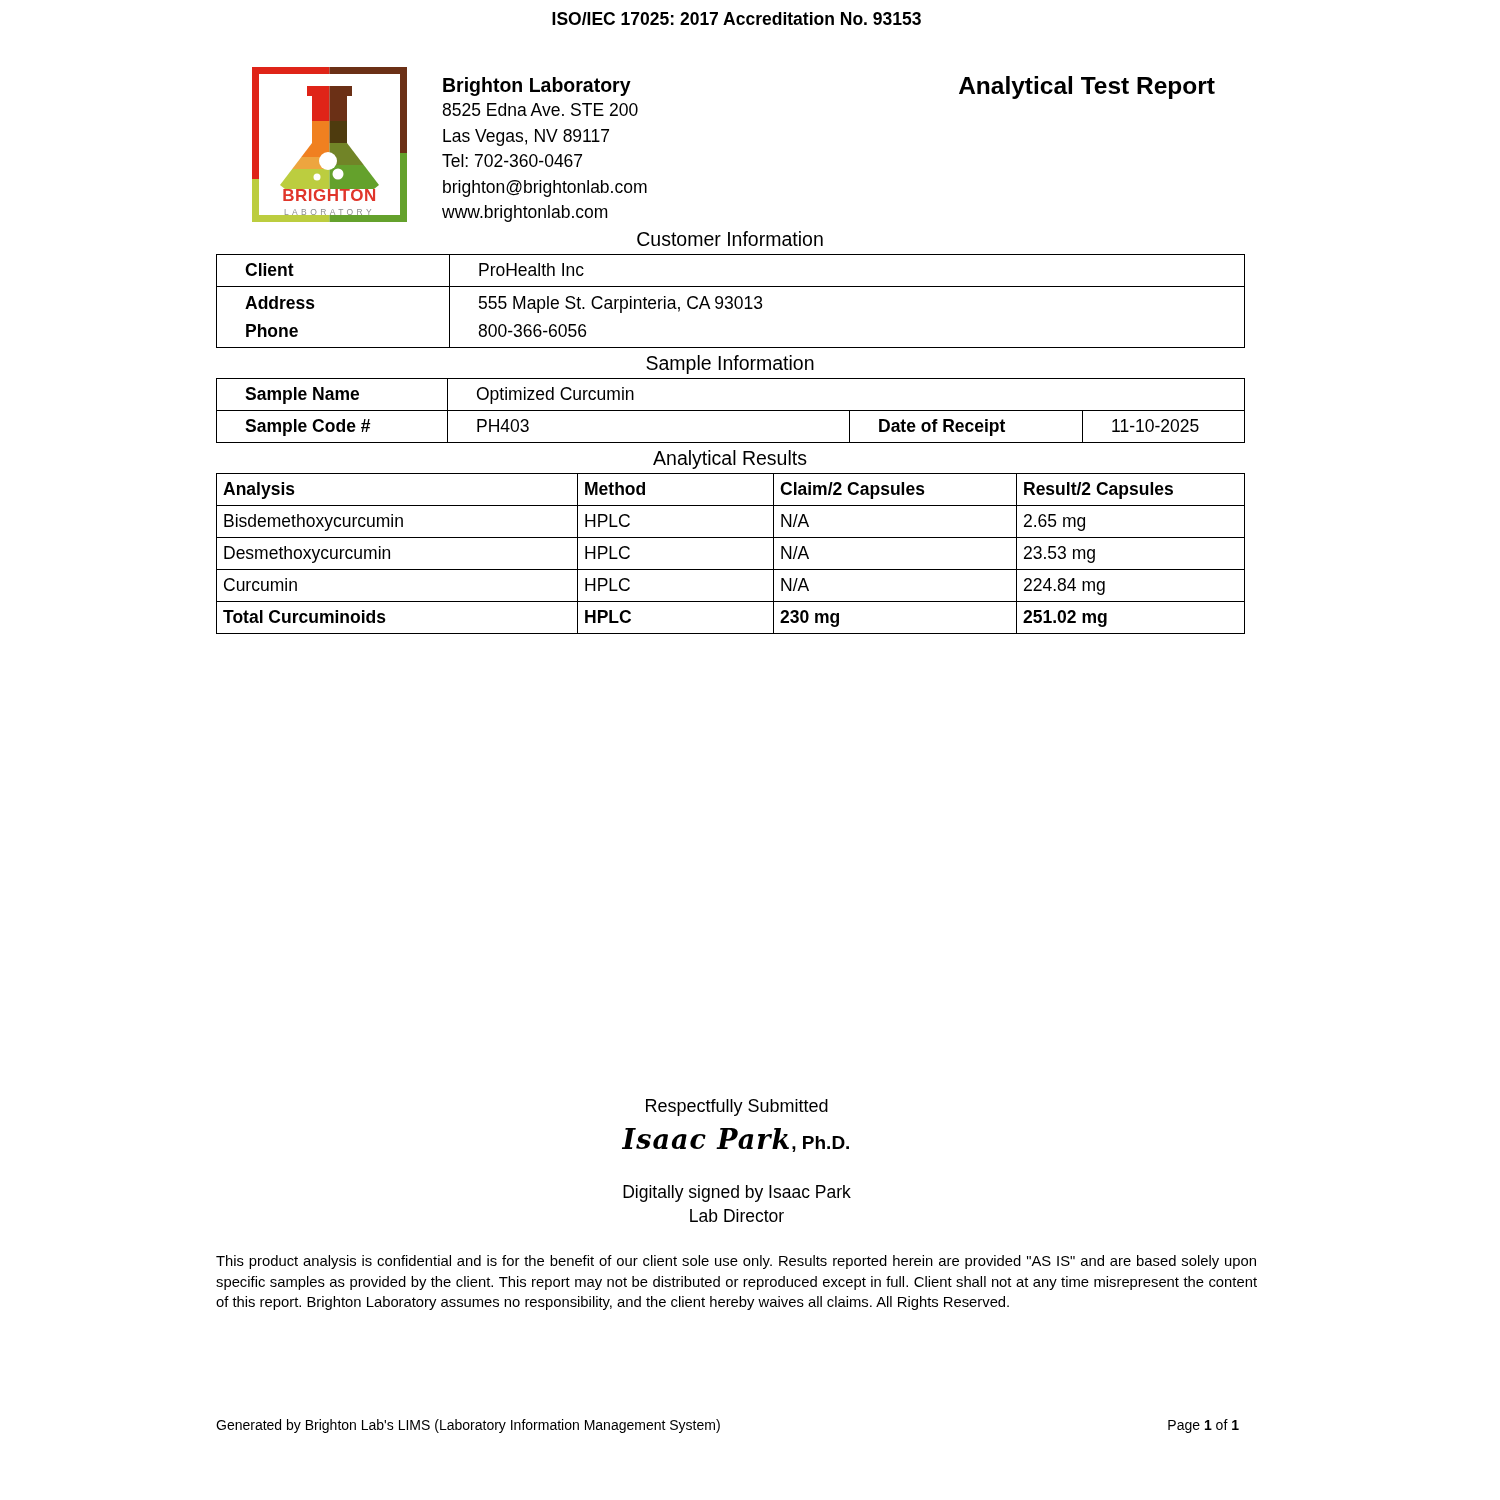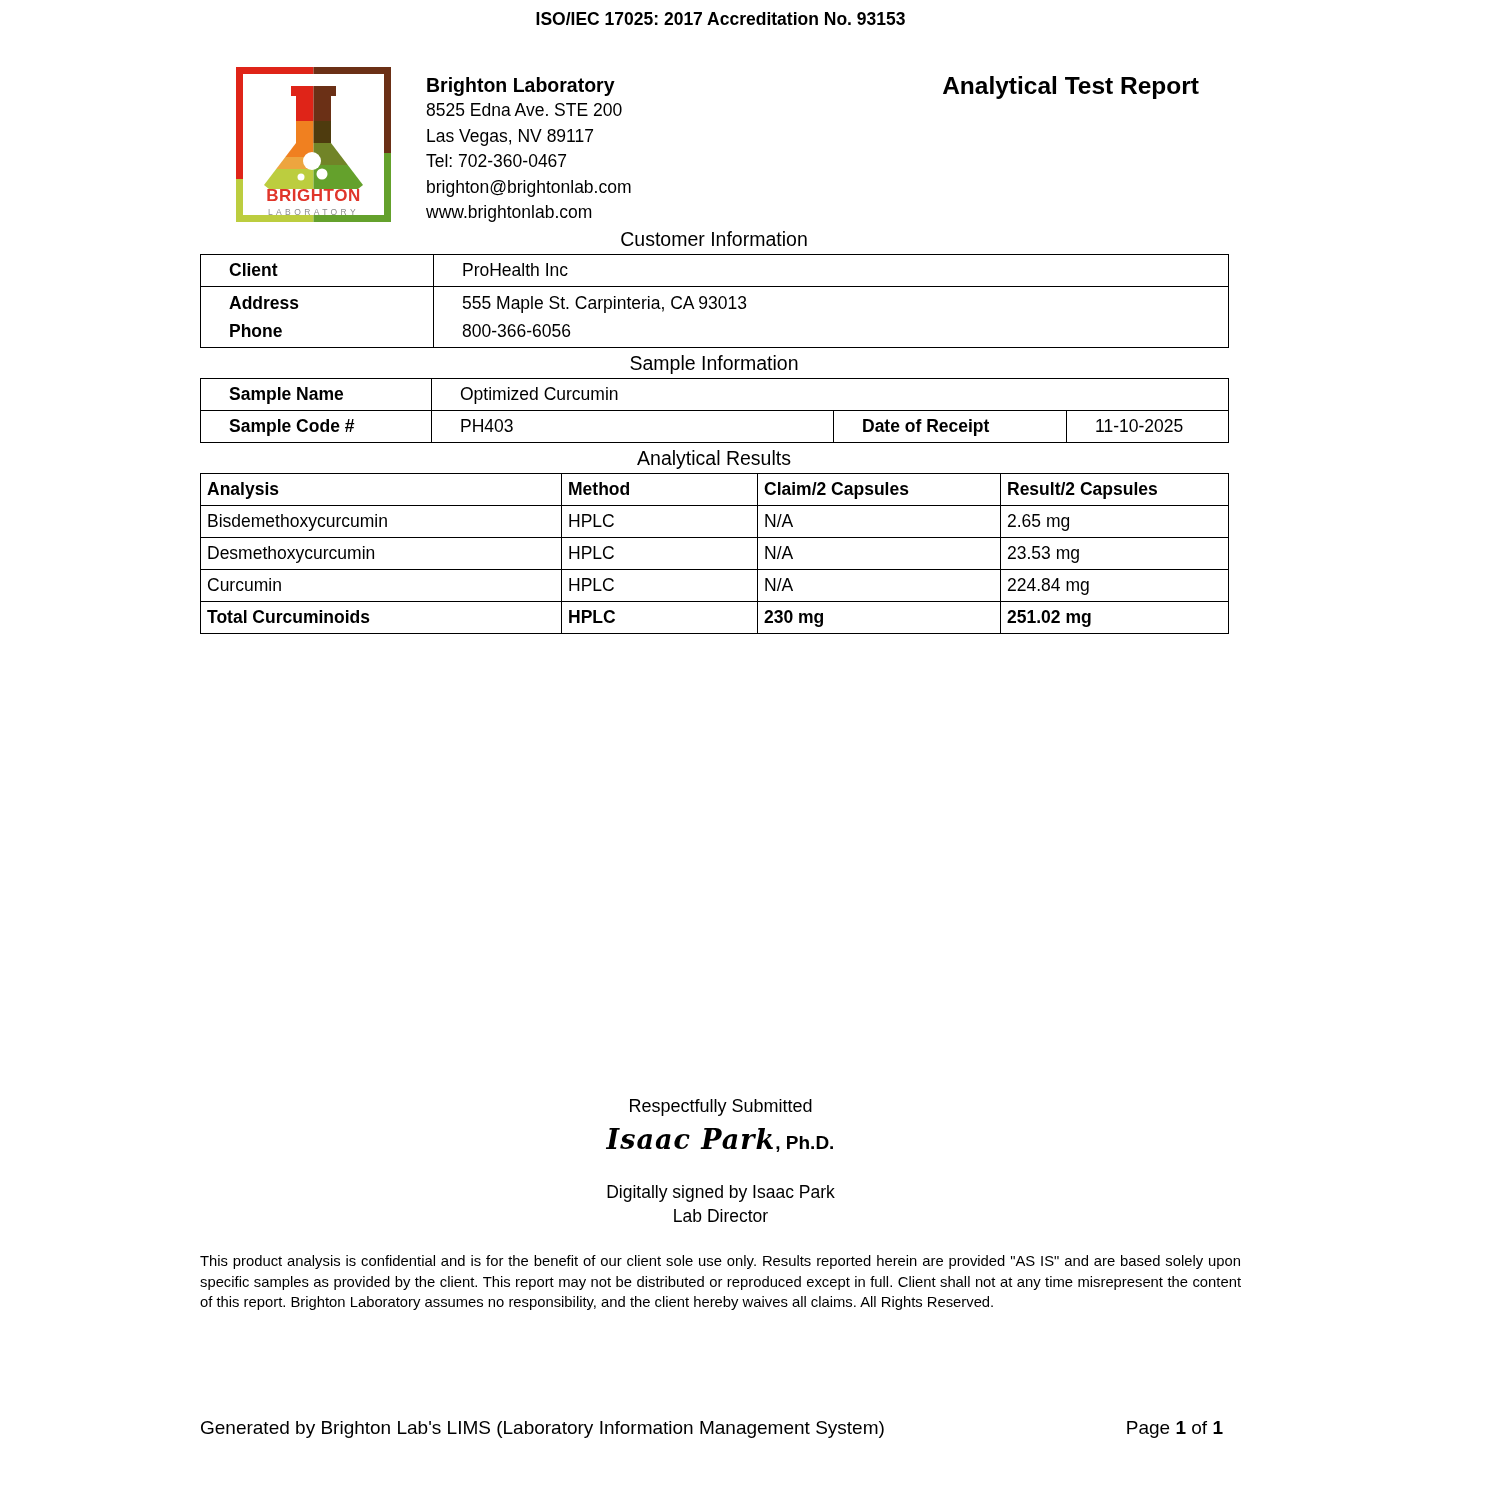--- a/index.html
+++ b/index.html
@@ -1,19 +1,19 @@
 <!DOCTYPE html>
 <html><head>
 <meta charset="utf-8">
 <style>
   * { margin:0; padding:0; box-sizing:border-box; }
   html,body { width:1500px; height:1500px; background:#ffffff; }
   body { font-family:"Liberation Sans", sans-serif; color:#000; position:relative; }
 
-  .content { position:absolute; left:200px; top:0; width:1041px; }
+  .content { position:absolute; left:216px; top:0; width:1041px; }
 
   .accreditation {
     margin-top:9px; text-align:center; font-weight:bold; font-size:17.5px;
   }
 
   .header { display:flex; align-items:flex-start; margin-top:36px; padding-left:35px; height:158px; }
   .logo-box { width:157px; height:157px; flex:0 0 auto; }
   .lab-info { margin-left:34px; padding-top:6px; }
   .lab-name { font-weight:bold; font-size:19.5px; line-height:26px; }
   .lab-line { font-size:17.5px; line-height:25.5px; }
@@ -31,21 +31,21 @@
   .signature { margin-top:460px; text-align:center; }
   .sig-line1 { font-size:18px; line-height:24px; }
   .sig-line2 { margin-top:6px; line-height:32px; }
   .sig-script { font-family:"DejaVu Serif", cursive, serif; font-style:italic; font-weight:bold; font-size:27px; letter-spacing:1px; }
   .sig-cred { font-weight:bold; font-size:19px; }
   .sig-line3 { margin-top:20px; font-size:17.5px; line-height:24px; }
   .sig-line4 { font-size:17.5px; line-height:25px; }
 
   .disclaimer { margin-top:22px; font-size:14.8px; line-height:20.5px; text-align:justify; }
 
-  .footer { margin-top:104px; width:1023px; display:flex; justify-content:space-between; font-size:19px; }
+  .footer { margin-top:104px; width:1023px; display:flex; justify-content:space-between; font-size:14px; }
   .page-num b { font-weight:bold; }
 </style>
 </head>
 <body>
 
 <div class="content">
 
   <div class="accreditation">ISO/IEC 17025: 2017 Accreditation No. 93153</div>
 
   <div class="header">

